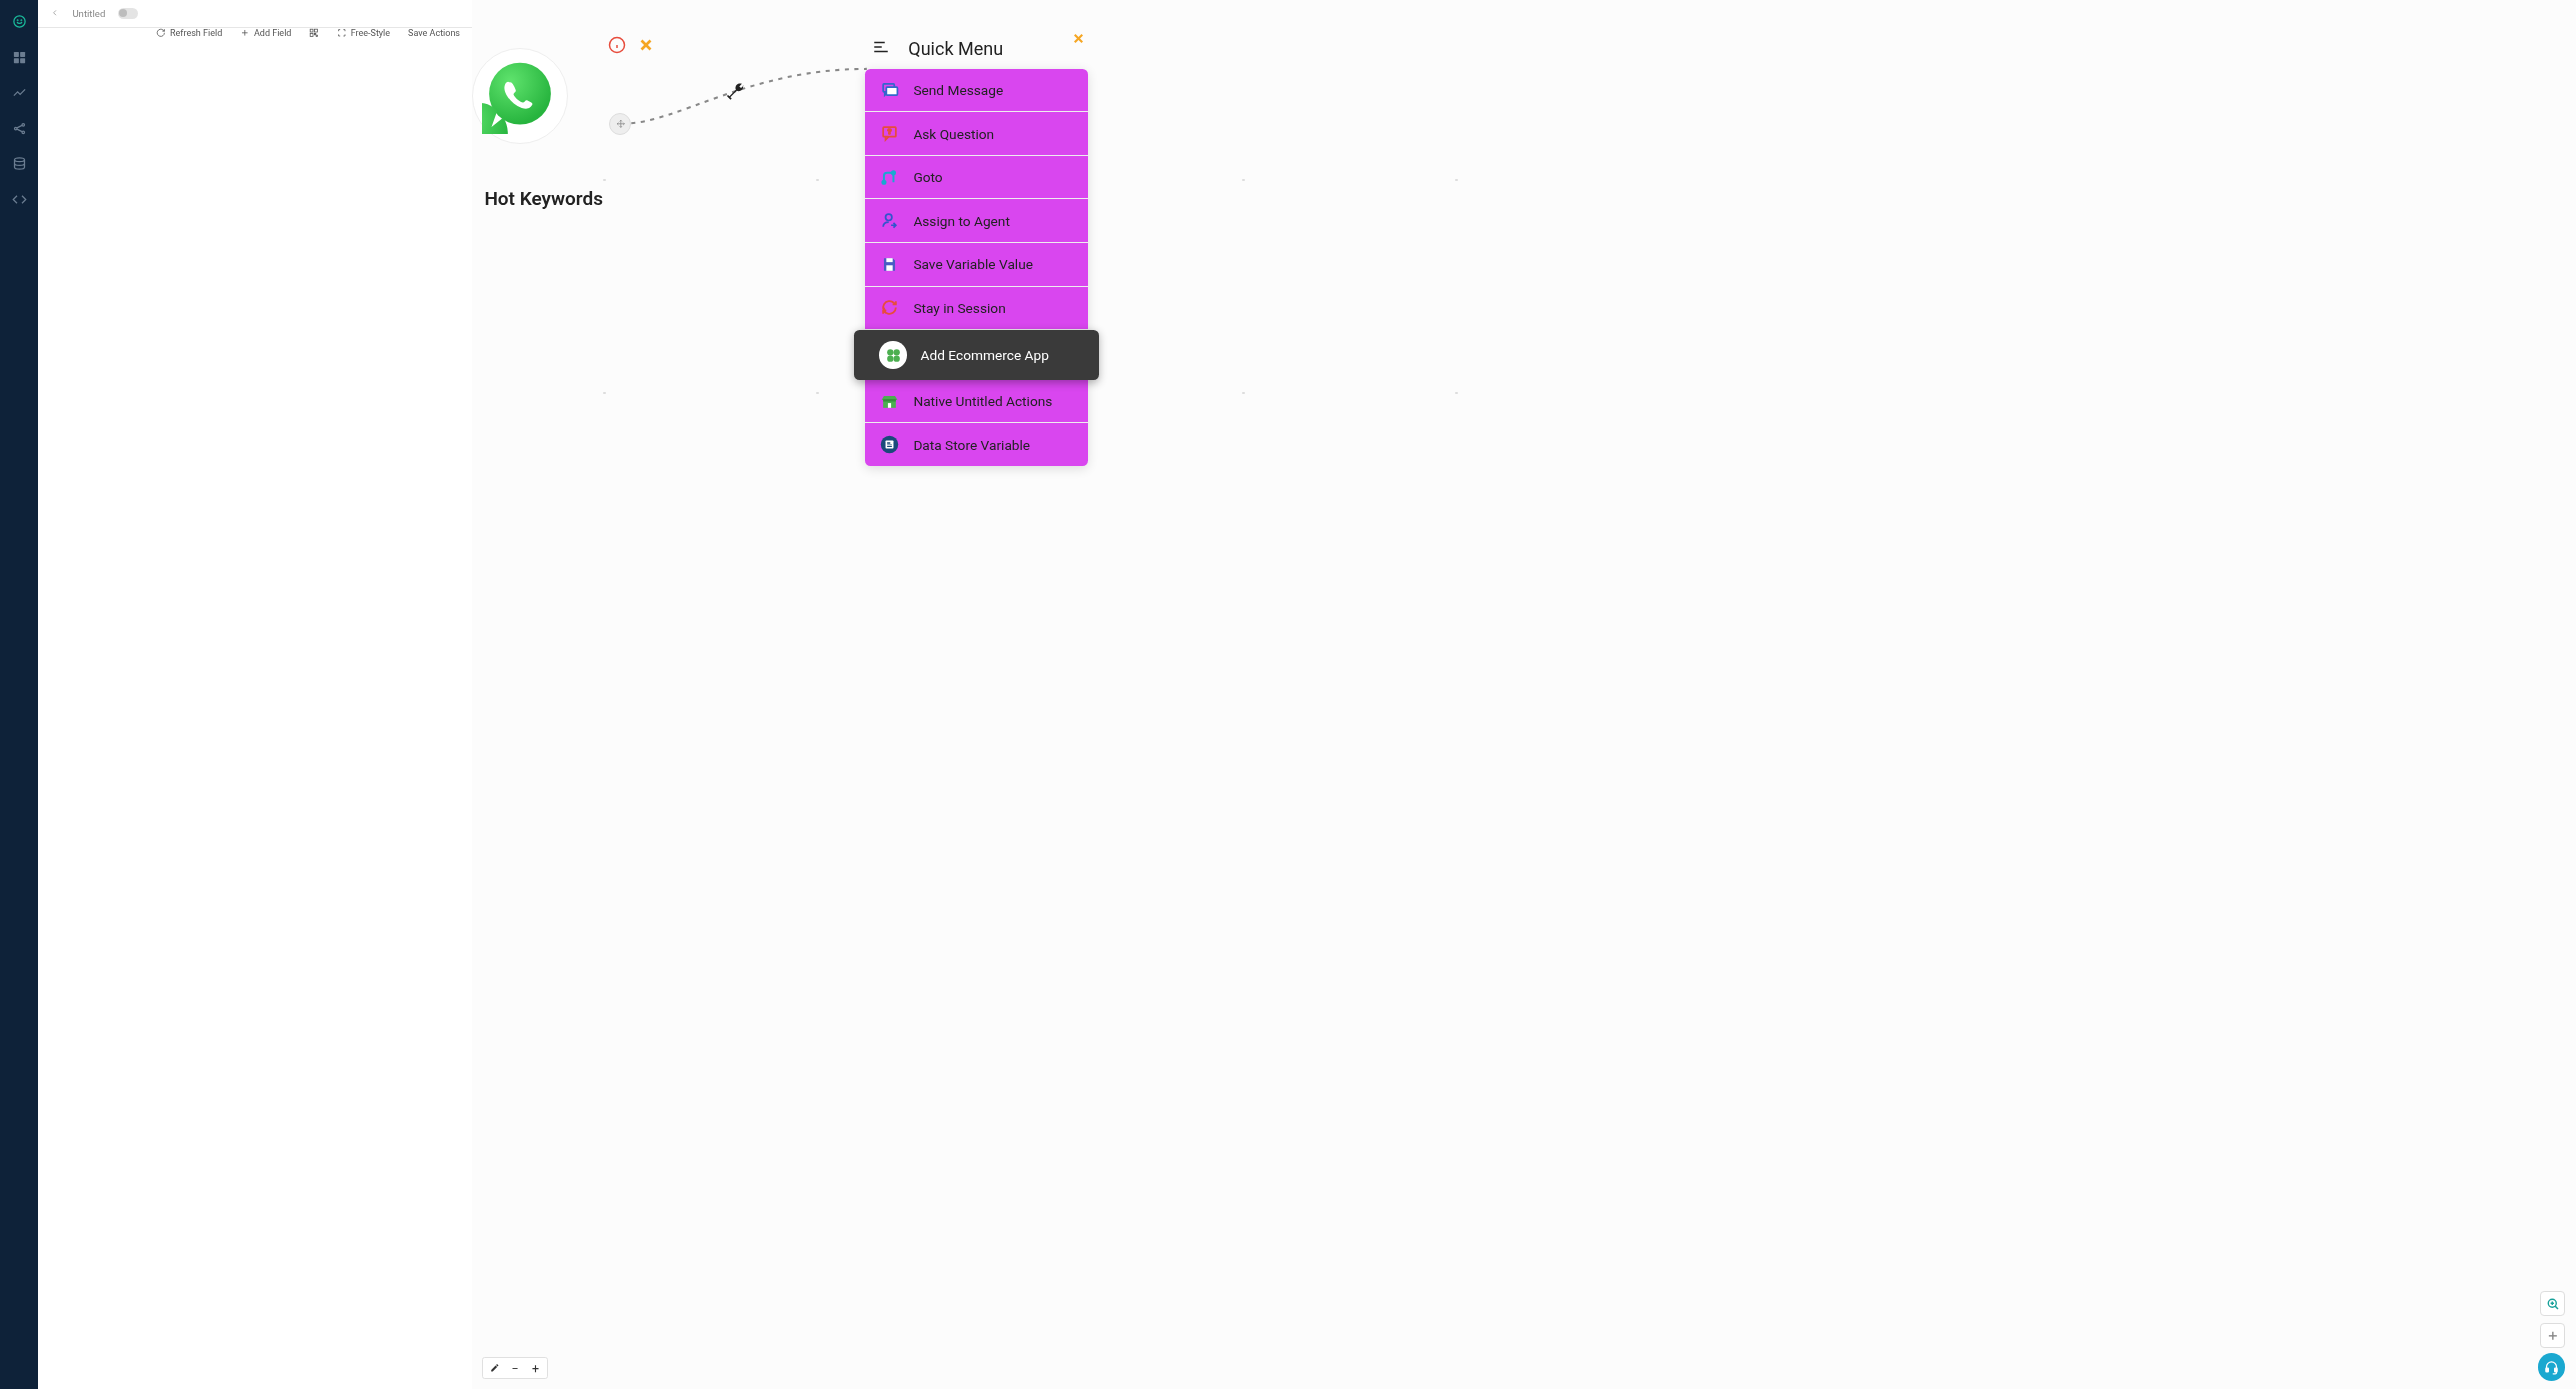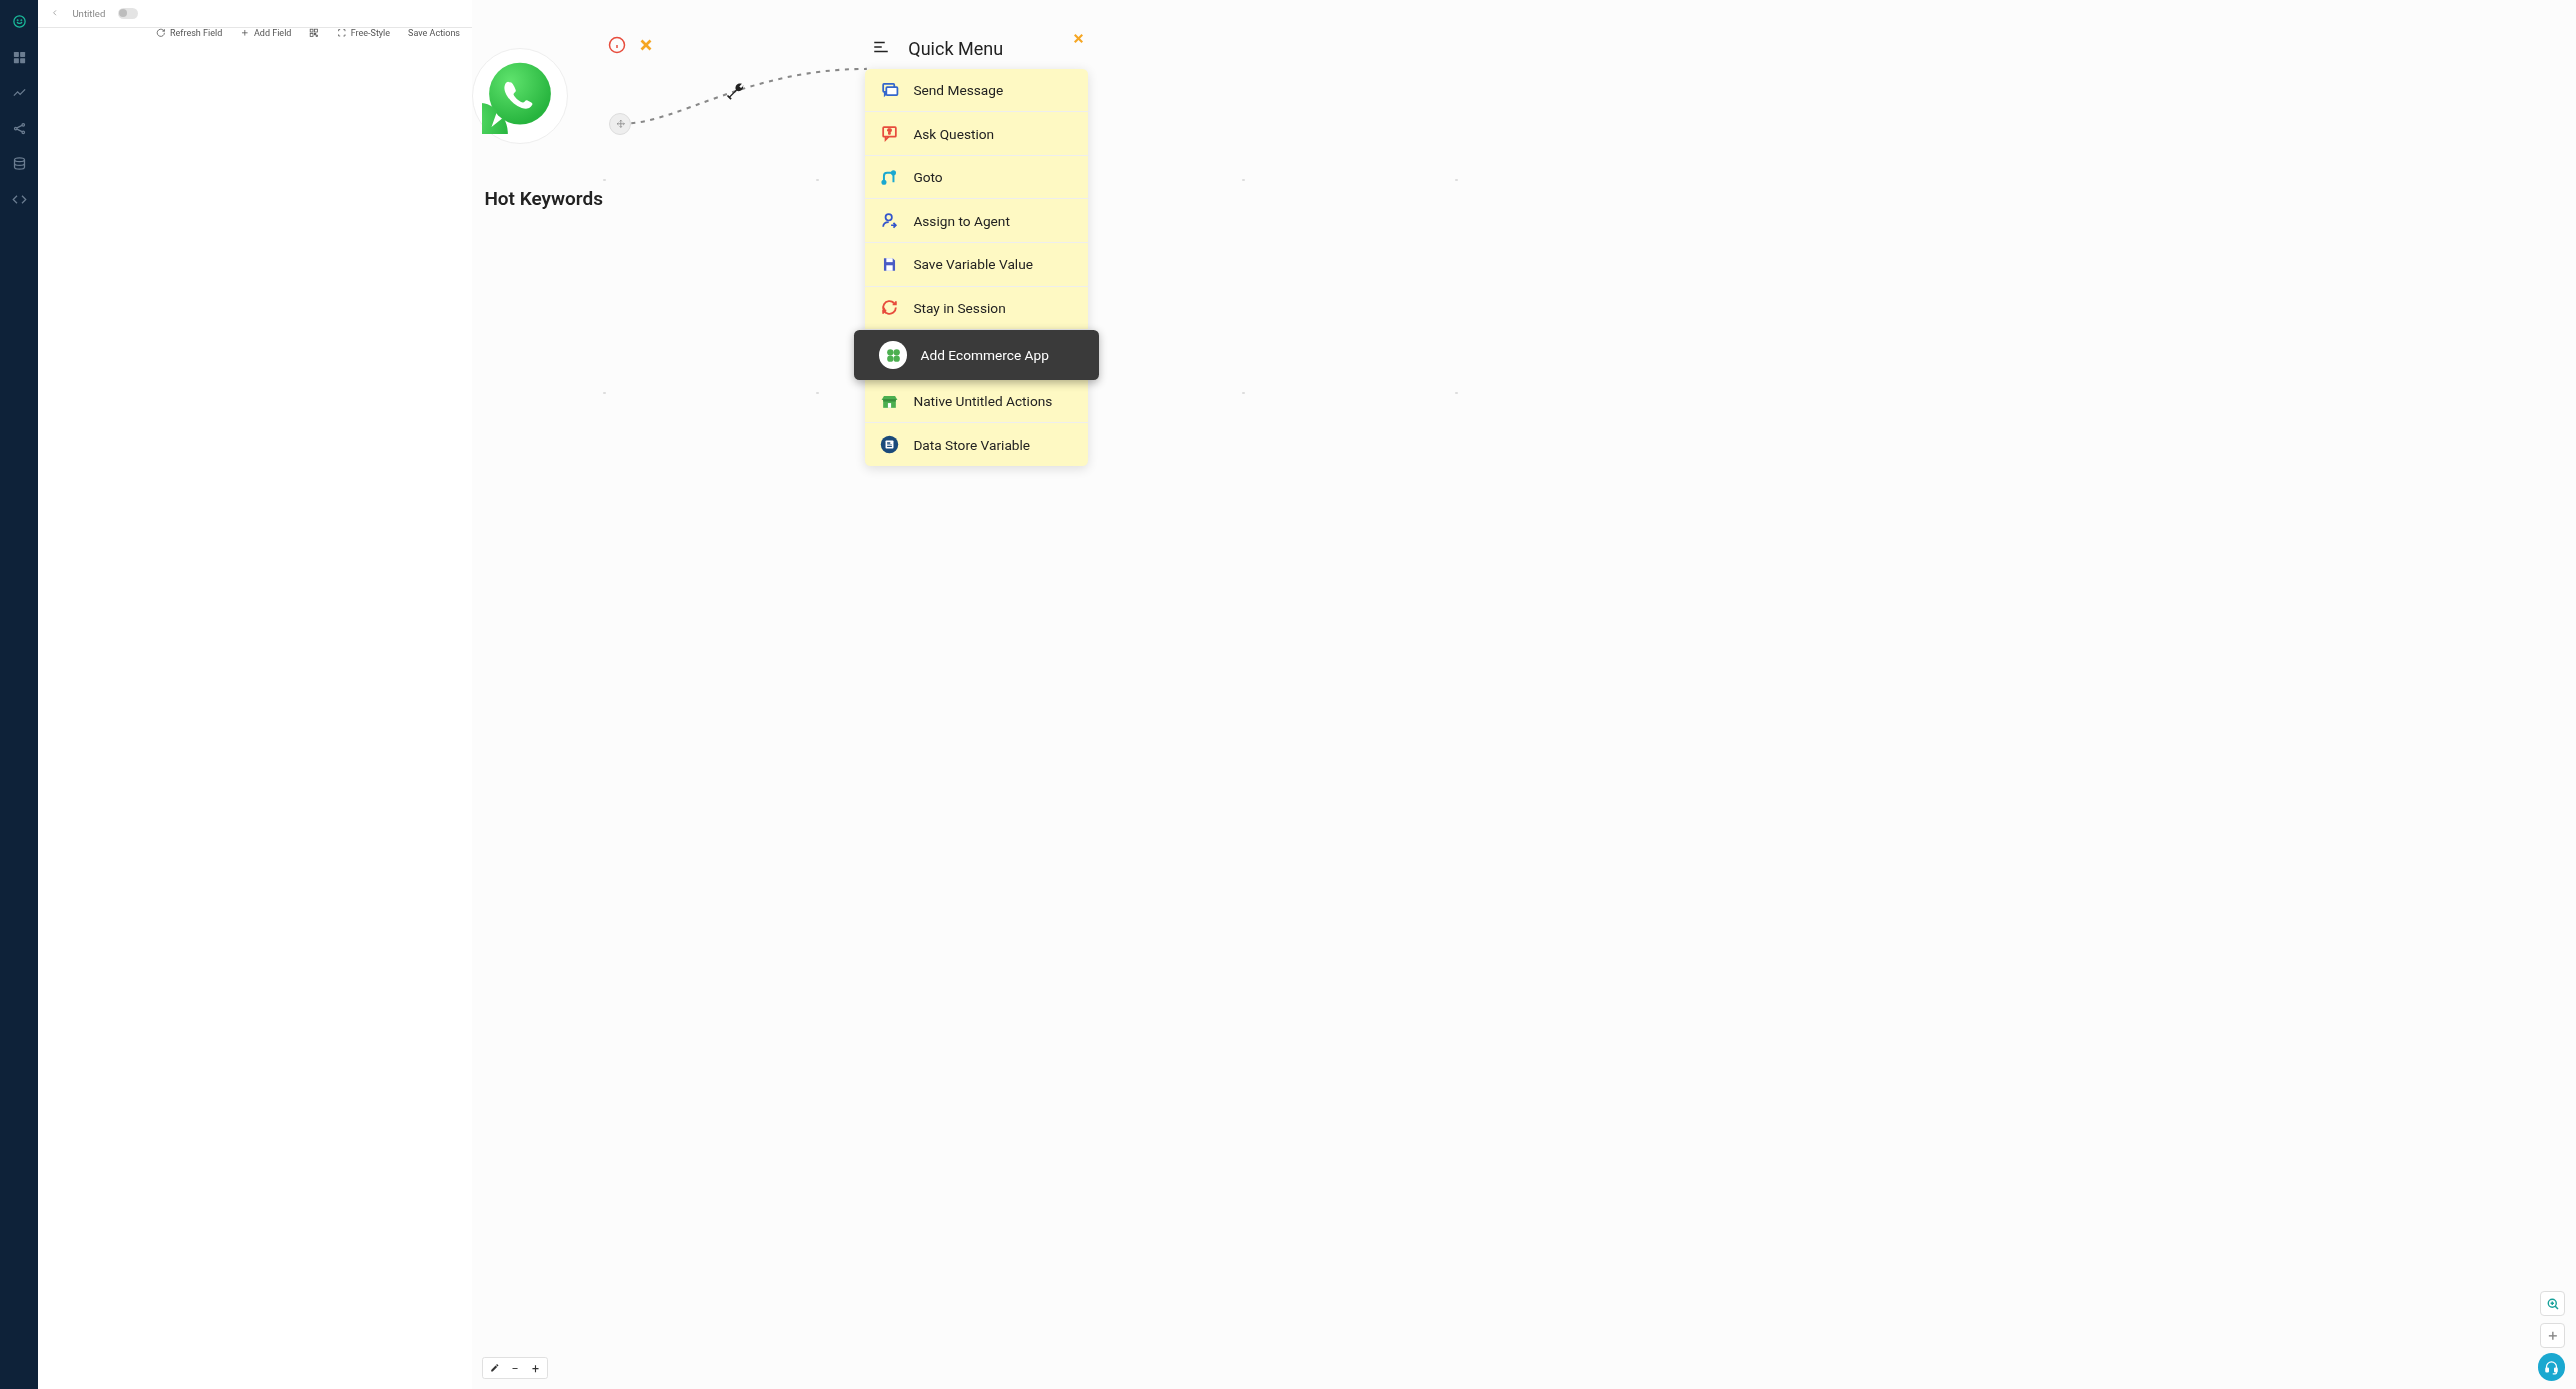--- a/index.html
+++ b/index.html
@@ -46,21 +46,21 @@
 .conn-svg { position:absolute; left:0; top:0; pointer-events:none; }
 
 
 .quick-menu-wrapper { position:absolute; left:393px; top:34px; }
 .qm-header { display:flex; align-items:center; gap:18px; padding:4.1px 6.9px 9.6px 6.9px; }
 .qm-header-icon svg { width:18px; height:18px; }
 .qm-title { font-size:18px; color:#222; }
 .qm-close { position:absolute; left:206px; top:-2.7px; cursor:pointer; }
 .qm-close svg { width:15px; height:15px; }
 
-.quick-menu { width:223px; background:#fef9c3; border-radius:5.5px; box-shadow:0 2.7px 11px rgba(0,0,0,0.12); overflow:visible; }
+.quick-menu { width:223px; background:#d946ef; border-radius:5.5px; box-shadow:0 2.7px 11px rgba(0,0,0,0.12); overflow:visible; }
 .qm-item { display:flex; align-items:center; gap:13.7px; padding:11px 13.7px; border-bottom:0.7px solid #eee; cursor:pointer; font-size:13.7px; color:#222; position:relative; }
 .qm-item:last-child { border-bottom:none; }
 .qm-item-icon { width:20.6px; height:20.6px; display:flex; align-items:center; justify-content:center; flex-shrink:0; }
 .qm-item-icon svg { width:19px; height:19px; }
 
 .qm-item.highlighted { background:#3a3a3a; color:#fff; border-radius:5.5px; margin:0 -11px; padding:11px 25px; box-shadow:0 2.7px 8.2px rgba(0,0,0,0.3); border-bottom:none; z-index:2; }
 .qm-item.highlighted .qm-item-icon { background:#fff; border-radius:50%; width:27.5px; height:27.5px; }
 
 
 .zoom-controls { position:absolute; left:9.6px; bottom:9.6px; display:flex; gap:5.5px; background:#fff; border:0.7px solid #e0e0e0; border-radius:2.7px; padding:2.7px 4.1px; }

